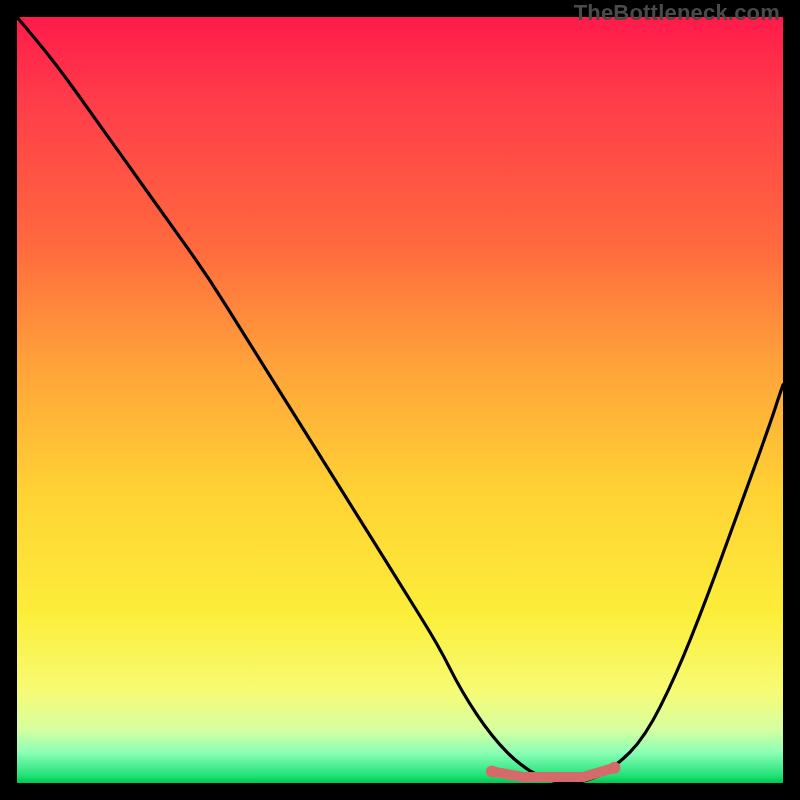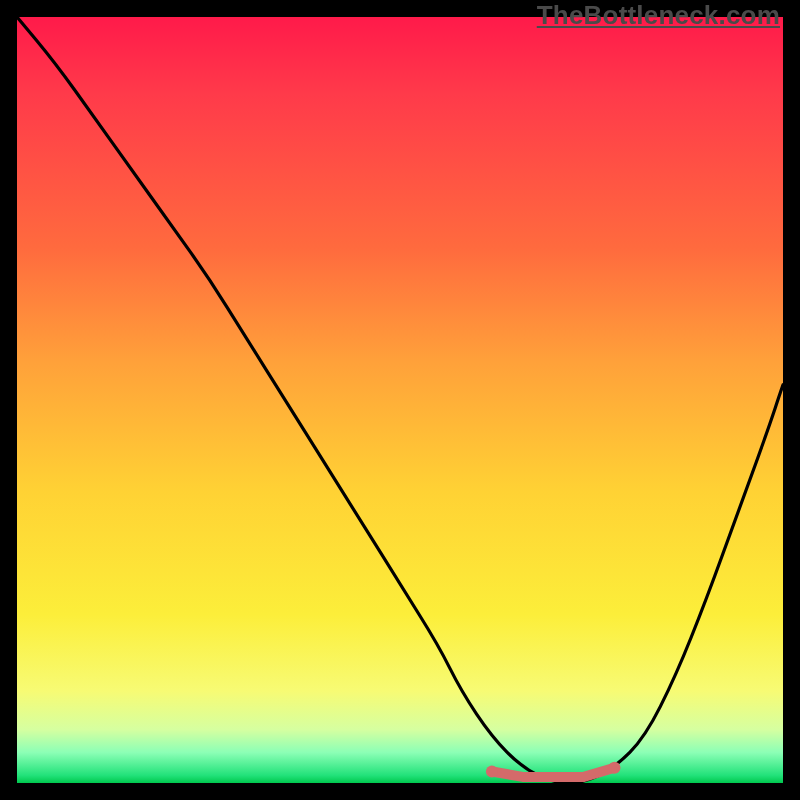--- a/index.html
+++ b/index.html
@@ -48,24 +48,23 @@
   }
   .curve-svg {
     position: absolute;
     inset: 0;
   }
   .watermark {
     position: absolute;
     top: 0px;
     right: 20px;
     color: #4a4a4a;
-    font-size: 26px;
+    font-size: 22px;
     font-weight: 600;
     letter-spacing: 0.2px;
-    text-decoration: underline;
   }
 </style>
 </head>
 <body>
 
 <div class="frame">
   <div class="plot">
     <div class="bg"></div>
     <svg class="curve-svg" viewBox="0 0 766 766">
       <path d="M 0.0 0.0 Q 0.0 0.0 19.2 23.0 Q 38.3 46.0 57.5 72.8 Q 76.6 99.6 95.8 126.4 Q 114.9 153.2 134.1 180.0 Q 153.2 206.8 172.4 233.6 Q 191.5 260.4 210.6 291.1 Q 229.8 321.7 248.9 352.4 Q 268.1 383.0 287.3 413.6 Q 306.4 444.3 325.6 474.9 Q 344.7 505.6 363.9 536.2 Q 383.0 566.8 402.1 597.5 Q 421.3 628.1 432.8 651.1 Q 444.3 674.1 459.6 697.1 Q 474.9 720.0 490.2 735.4 Q 505.6 750.7 520.9 758.3 Q 536.2 766.0 551.5 766.0 Q 566.8 766.0 582.2 758.3 Q 597.5 750.7 612.8 735.4 Q 628.1 720.0 643.4 689.4 Q 658.8 658.8 674.1 620.5 Q 689.4 582.2 704.7 540.0 Q 720.0 497.9 735.4 455.8 Q 750.7 413.6 758.3 390.7 T 766.0 367.7" fill="none" stroke="#000" stroke-width="3.2" stroke-linecap="round" stroke-linejoin="round"></path>

